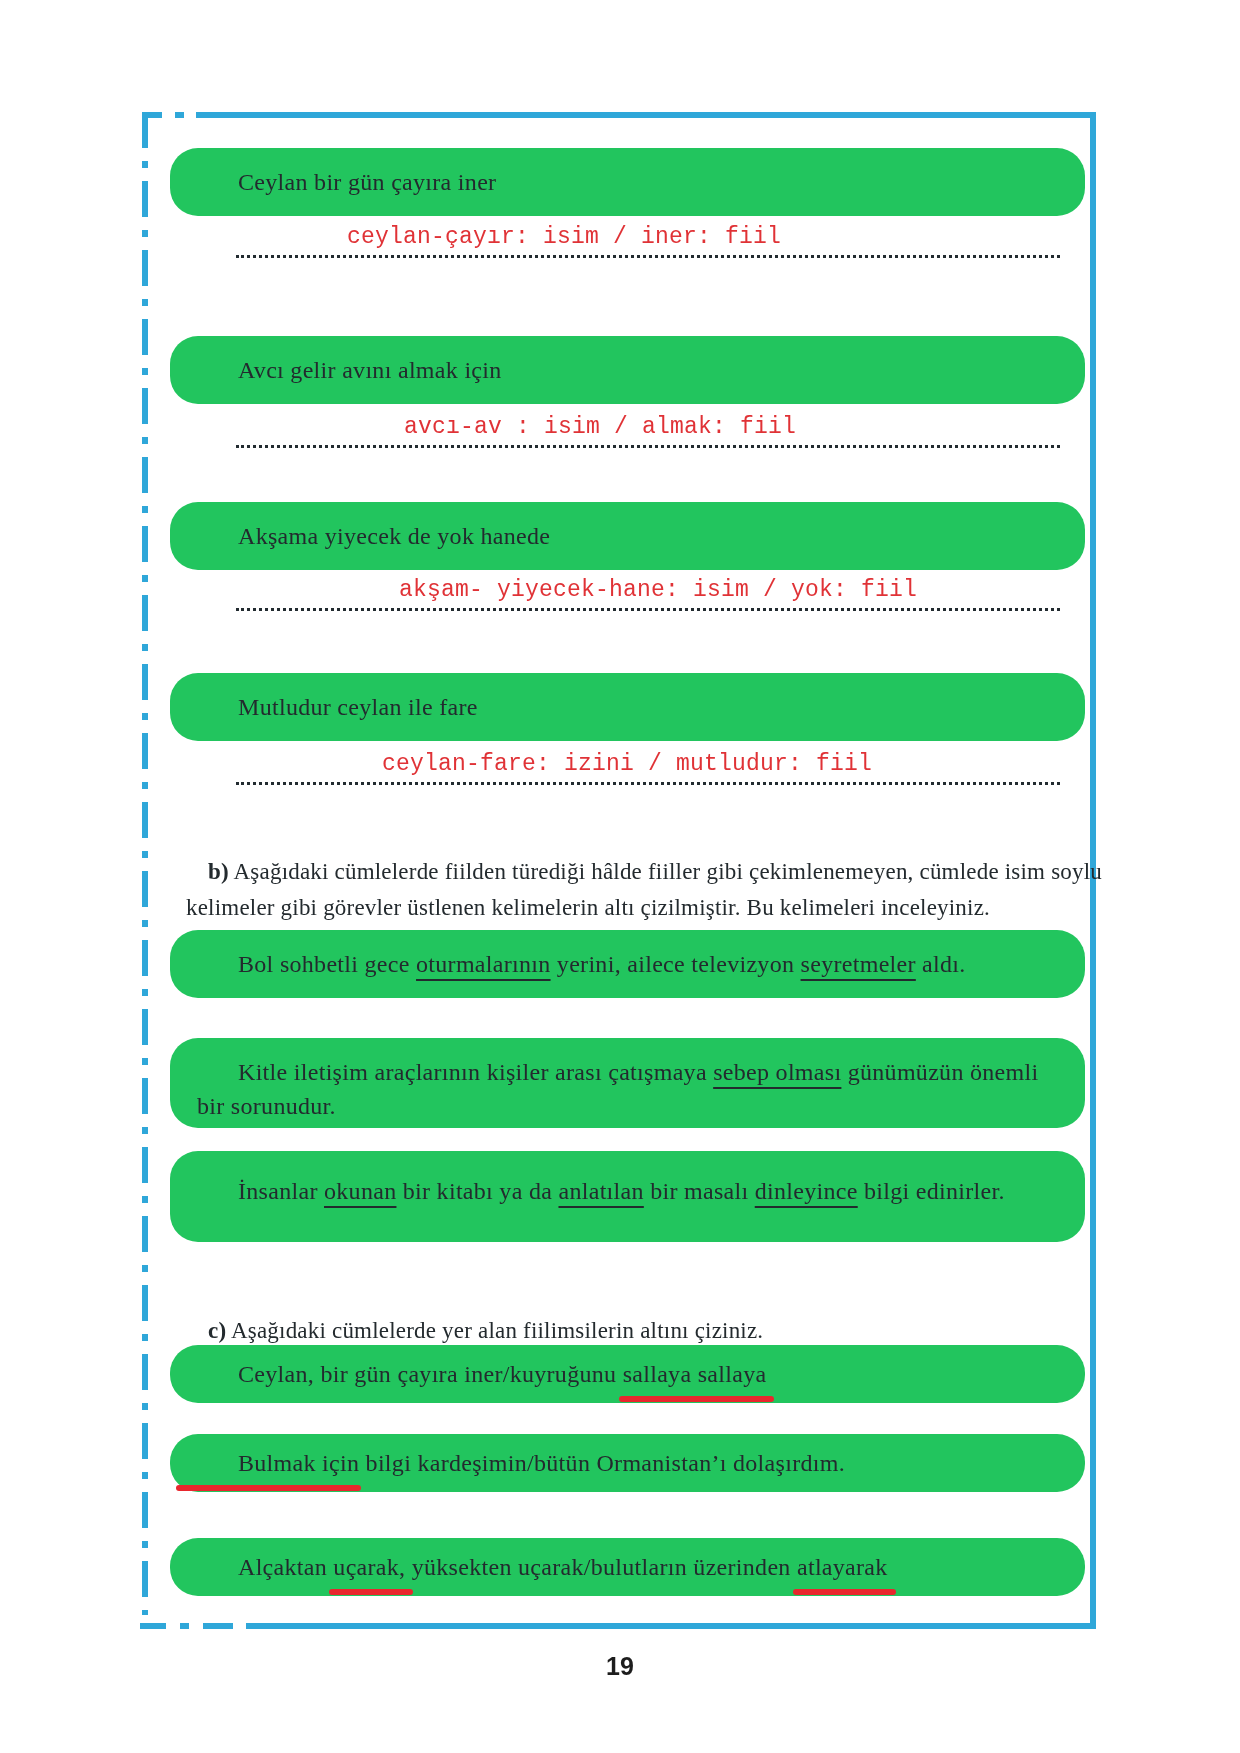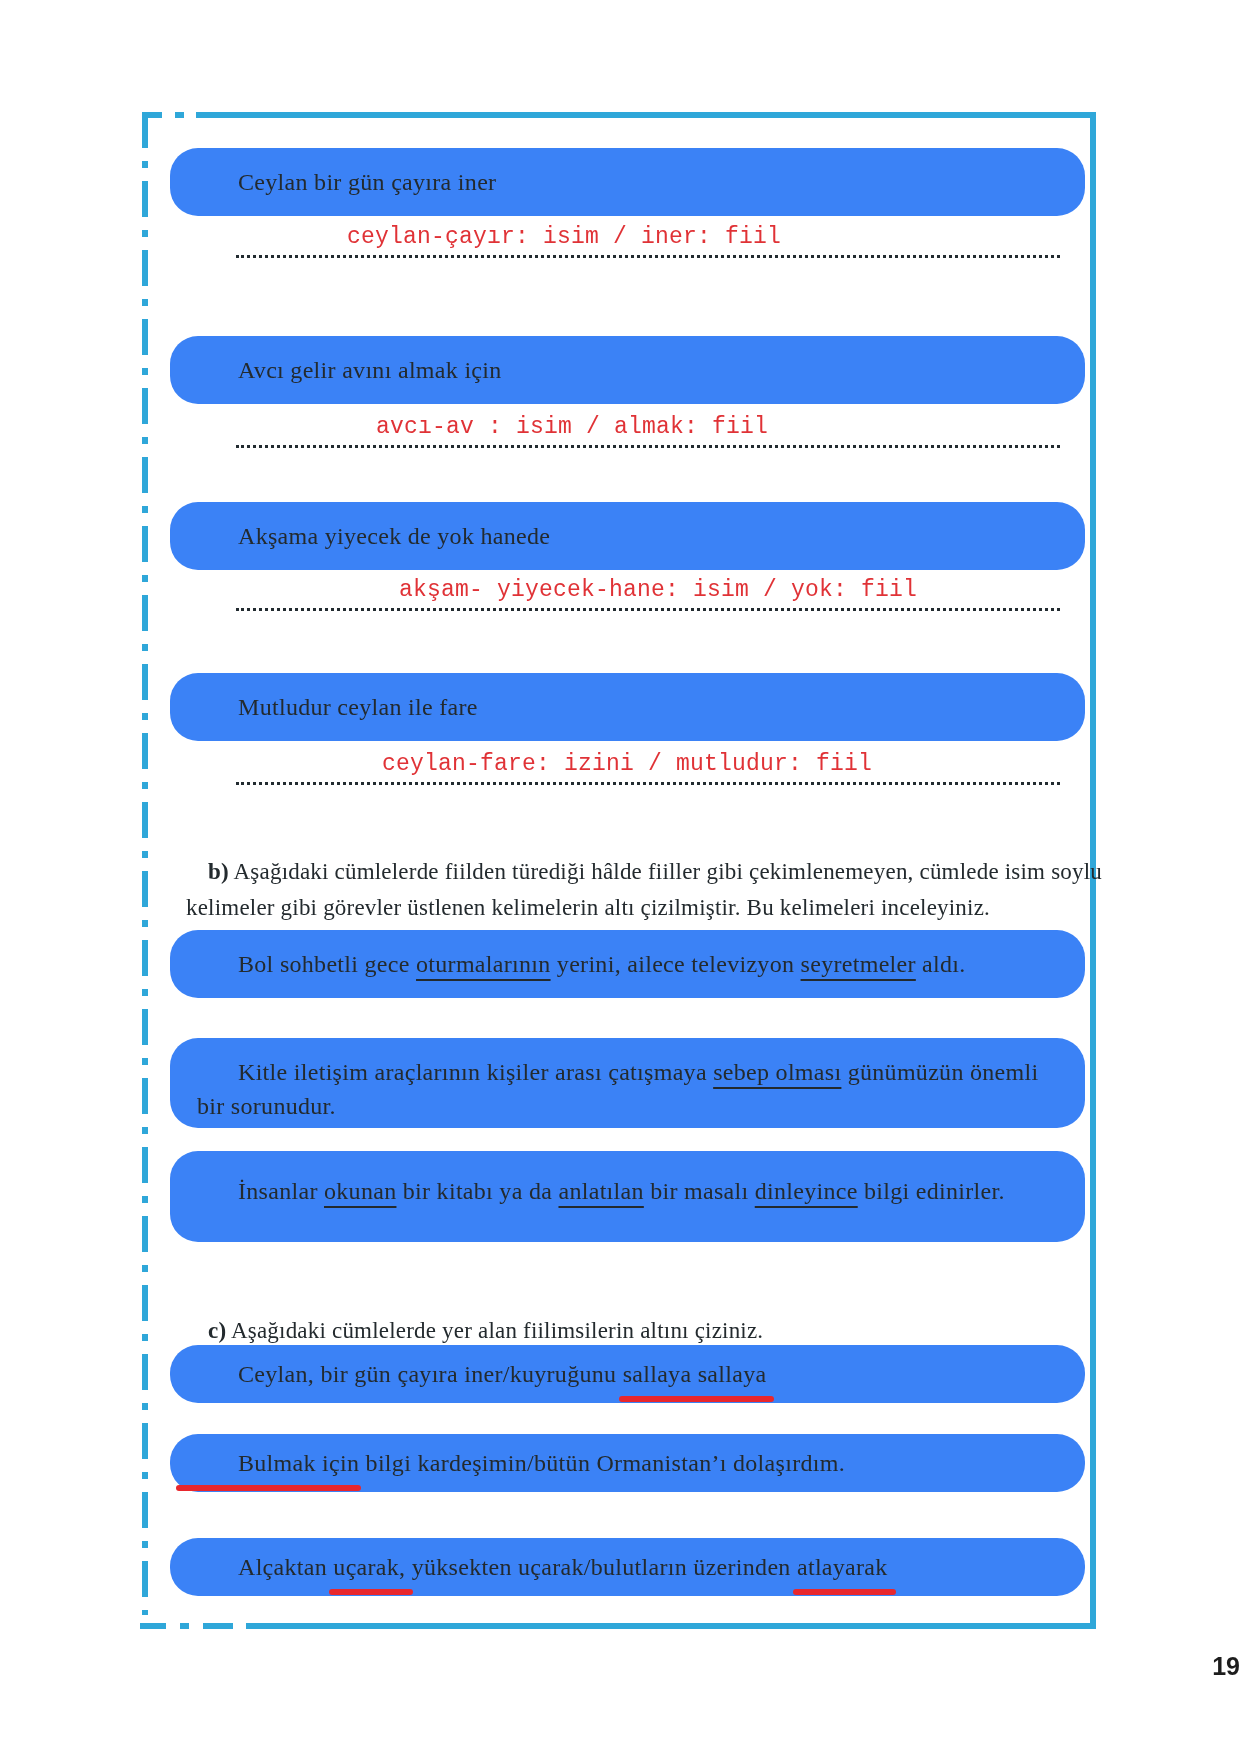--- a/index.html
+++ b/index.html
@@ -23,21 +23,21 @@
   .b-left{
     top:0;bottom:14px;left:0;width:6px;background:transparent;
     background-image:repeating-linear-gradient(180deg,
       #2fa7d9 0 36px, transparent 36px 49px,
       #2fa7d9 49px 56px, transparent 56px 69px);
   }
 
   
   .sbox{
     position:absolute;left:28px;width:915px;height:68px;
-    background:#3b82f6;border-radius:28px;box-sizing:border-box;
+    background:#22c55e;border-radius:28px;box-sizing:border-box;
     display:flex;align-items:center;
     padding:0 30px 0 68px;
     font-size:24px;letter-spacing:.3px;line-height:34px;
   }
   .sbox.two-line{
     display:block;height:90px;padding:17px 30px 0 27px;text-indent:41px;
   }
   .sbox.tall-single{height:91px;padding-bottom:12px;}
   .sbox.c-box{height:58px;}
 
@@ -68,21 +68,21 @@
     text-decoration-color:#232a2e;
   }
   .u-red{position:relative;white-space:nowrap;}
   .u-red::after{
     content:"";position:absolute;left:-4px;right:-8px;bottom:-15px;
     height:6px;border-radius:3px;background:#e8272d;
   }
   .u-red-ext::after{left:-62px;right:-2px;}
 
   .pgnum{
-    position:absolute;top:1652px;left:0;width:100%;text-align:right;
+    position:absolute;top:1652px;left:0;width:100%;text-align:center;
     font-family:"Liberation Sans",sans-serif;font-weight:bold;
     font-size:25px;color:#1d1d1d;
   }
 </style>
 </head>
 <body>
 
 <div class="page">
   <div class="frame">
 
@@ -100,21 +100,21 @@
       <span>Ceylan bir gün çayıra iner</span>
     </div>
     <div class="ans-row" style="top:101px">
       <span class="ans" style="left:111px">ceylan-çayır: isim / iner: fiil</span>
     </div>
 
     <div class="sbox" style="top:224px">
       <span>Avcı gelir avını almak için</span>
     </div>
     <div class="ans-row" style="top:291px">
-      <span class="ans" style="left:140px">avcı-av : isim / almak: fiil</span>
+      <span class="ans" style="left:168px">avcı-av : isim / almak: fiil</span>
     </div>
 
     <div class="sbox" style="top:390px">
       <span>Akşama yiyecek de yok hanede</span>
     </div>
     <div class="ans-row" style="top:454px">
       <span class="ans" style="left:163px">akşam- yiyecek-hane: isim / yok: fiil</span>
     </div>
 
     <div class="sbox" style="top:561px">

